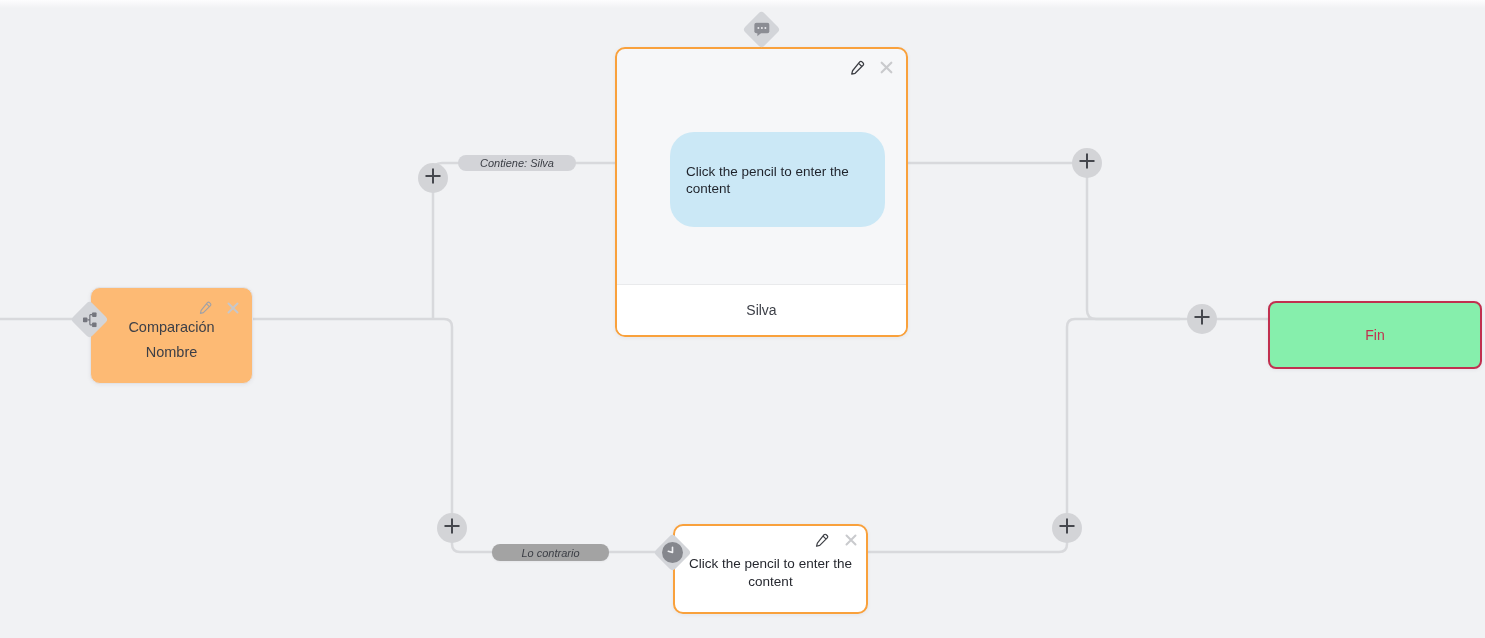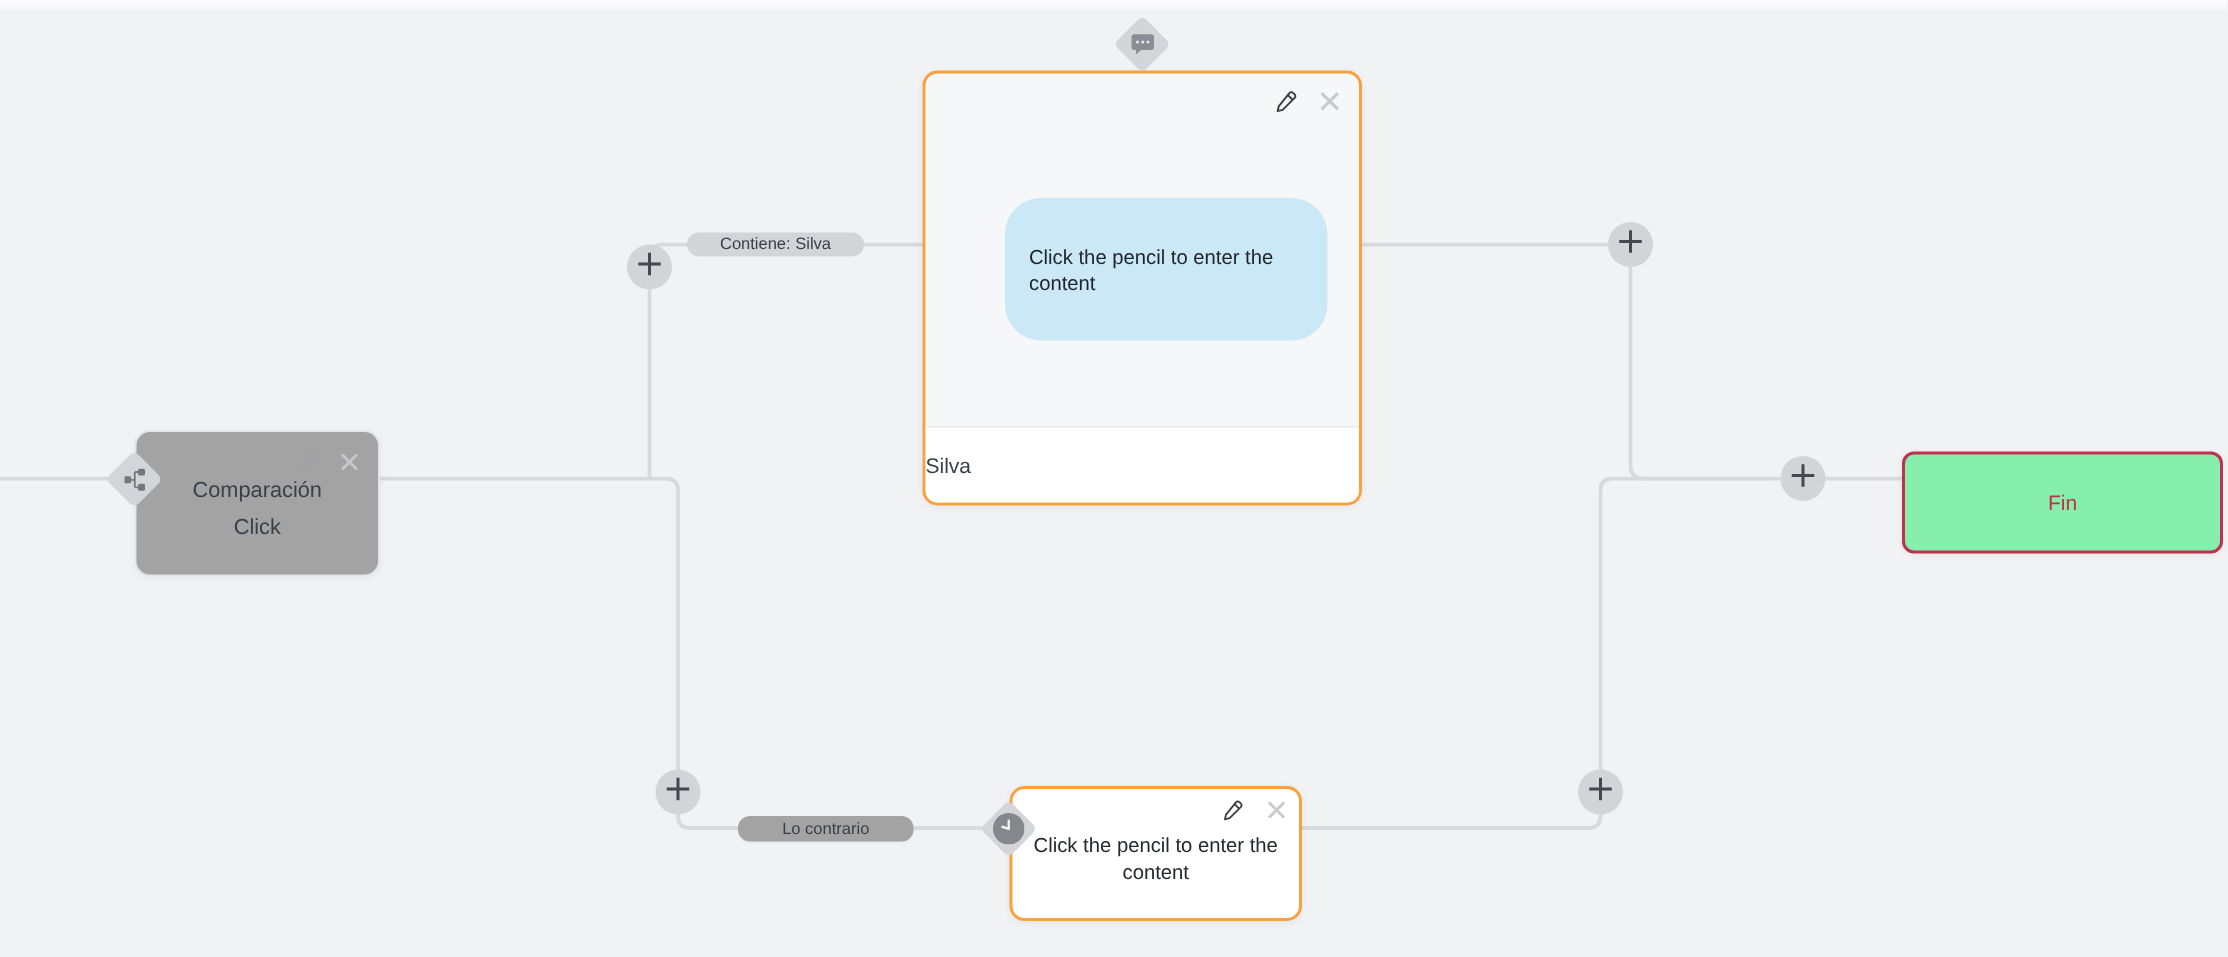--- a/index.html
+++ b/index.html
@@ -2,45 +2,45 @@
 <html><head>
 <meta charset="utf-8">
 <style>
   html,body{margin:0;padding:0;background:#f1f2f4;font-family:"Liberation Sans",sans-serif;}
   .canvas{position:relative;width:1485px;height:638px;background:#f1f2f4;overflow:hidden;}
   .top-highlight{position:absolute;left:0;top:0;width:100%;height:8px;
     background:linear-gradient(#fdfdfe,rgba(253,253,254,0));pointer-events:none;}
   svg.edges{position:absolute;left:0;top:0;z-index:1;}
 
   .pill{position:absolute;z-index:3;display:flex;align-items:center;justify-content:center;
-    font-size:11px;color:#3b3e45;border-radius:8px;white-space:nowrap;}
+    font-size:11px;color:#3b3e45;border-radius:8px;white-space:nowrap;font-style:italic;}
   .pill.gray{background:#d3d4d8;}
   .pill.white{background:#a3a3a3;box-shadow:0 1px 2px rgba(40,45,60,.05);}
 
   .plus-btn{position:absolute;z-index:3;width:30px;height:30px;border-radius:50%;
     background:#d3d4d7;display:flex;align-items:center;justify-content:center;cursor:pointer;}
 
   .node{position:absolute;z-index:2;box-sizing:border-box;border-radius:10px;
     box-shadow:0 1px 4px rgba(30,40,60,.06);margin-top:17px;}
   .node-actions{position:absolute;display:flex;align-items:center;}
   .icon-btn{display:flex;align-items:center;justify-content:center;cursor:pointer;}
 
-  .node-condition{left:90px;top:270px;width:163px;height:97px;background:#a3a3a3;border:1.5px solid #e2e3e7;}
+  .node-condition{left:90px;top:270px;width:163px;height:97px;background:#fdba74;border:1.5px solid #e2e3e7;}
   .node-condition .node-actions{top:12px;right:12px;gap:13px;}
   .cond-title{position:absolute;top:27px;left:0;width:100%;text-align:center;
     font-size:14.5px;line-height:25px;color:#3c3f47;}
 
   .node-message{left:615px;top:30px;width:293px;height:290px;background:#f6f7f9;
     border:2px solid #f9a13c;overflow:hidden;}
   .node-message .node-actions{top:10px;right:12px;gap:13px;}
   .bubble{position:absolute;left:53px;top:83px;width:215px;height:95px;box-sizing:border-box;
     background:#cbe8f6;border-radius:24px;padding:12px 16px;display:flex;align-items:center;
     font-size:13.5px;line-height:17px;color:#1f232b;}
   .msg-footer{position:absolute;left:0;bottom:0;width:100%;height:50px;background:#ffffff;
-    border-top:1px solid #e9eaec;display:flex;align-items:center;
+    border-top:1px solid #e9eaec;display:flex;align-items:center;justify-content:center;
     font-size:14px;color:#3c3f47;}
 
   .node-delay{left:673px;top:507px;width:195px;height:90px;background:#fff;border:2px solid #f9a13c;}
   .node-delay .node-actions{top:6px;right:8px;gap:14px;}
   .delay-text{position:absolute;top:29px;left:0;width:100%;box-sizing:border-box;padding:0 14px;
     text-align:center;font-size:13.5px;line-height:17.5px;color:#26282f;}
 
   .node-end{left:1268px;top:284px;width:214px;height:68px;background:#86efac;
     border:2px solid #c1304f;border-radius:8px;display:flex;align-items:center;justify-content:center;
     font-size:14px;color:#c1304f;}
@@ -112,21 +112,21 @@
           </svg>
       </span>
       <span class="icon-btn">
         <svg width="14" height="14" viewBox="0 0 14 14">
             <path d="M2.5 2.5 L11.5 11.5 M11.5 2.5 L2.5 11.5" stroke="#c6c7cb" stroke-width="2" stroke-linecap="round"></path>
           </svg>
       </span>
     </div>
     <div class="cond-title">
       <div>Comparación</div>
-      <div>Click</div>
+      <div>Nombre</div>
     </div>
   </div>
 
   <div class="node node-message">
     <div class="node-actions">
       <span class="icon-btn">
         <svg width="17" height="17" viewBox="0 0 20 20">
             <path d="M12.6 3.4 a1.9 1.9 0 0 1 2.7 0 l1.3 1.3 a1.9 1.9 0 0 1 0 2.7 L7.2 16.8 L3.2 17.8 L4.2 13.8 Z M11.4 5.2 l3.4 3.4" fill="none" stroke="#3c3e44" stroke-width="1.5" stroke-linejoin="round"></path>
           </svg>
       </span>

